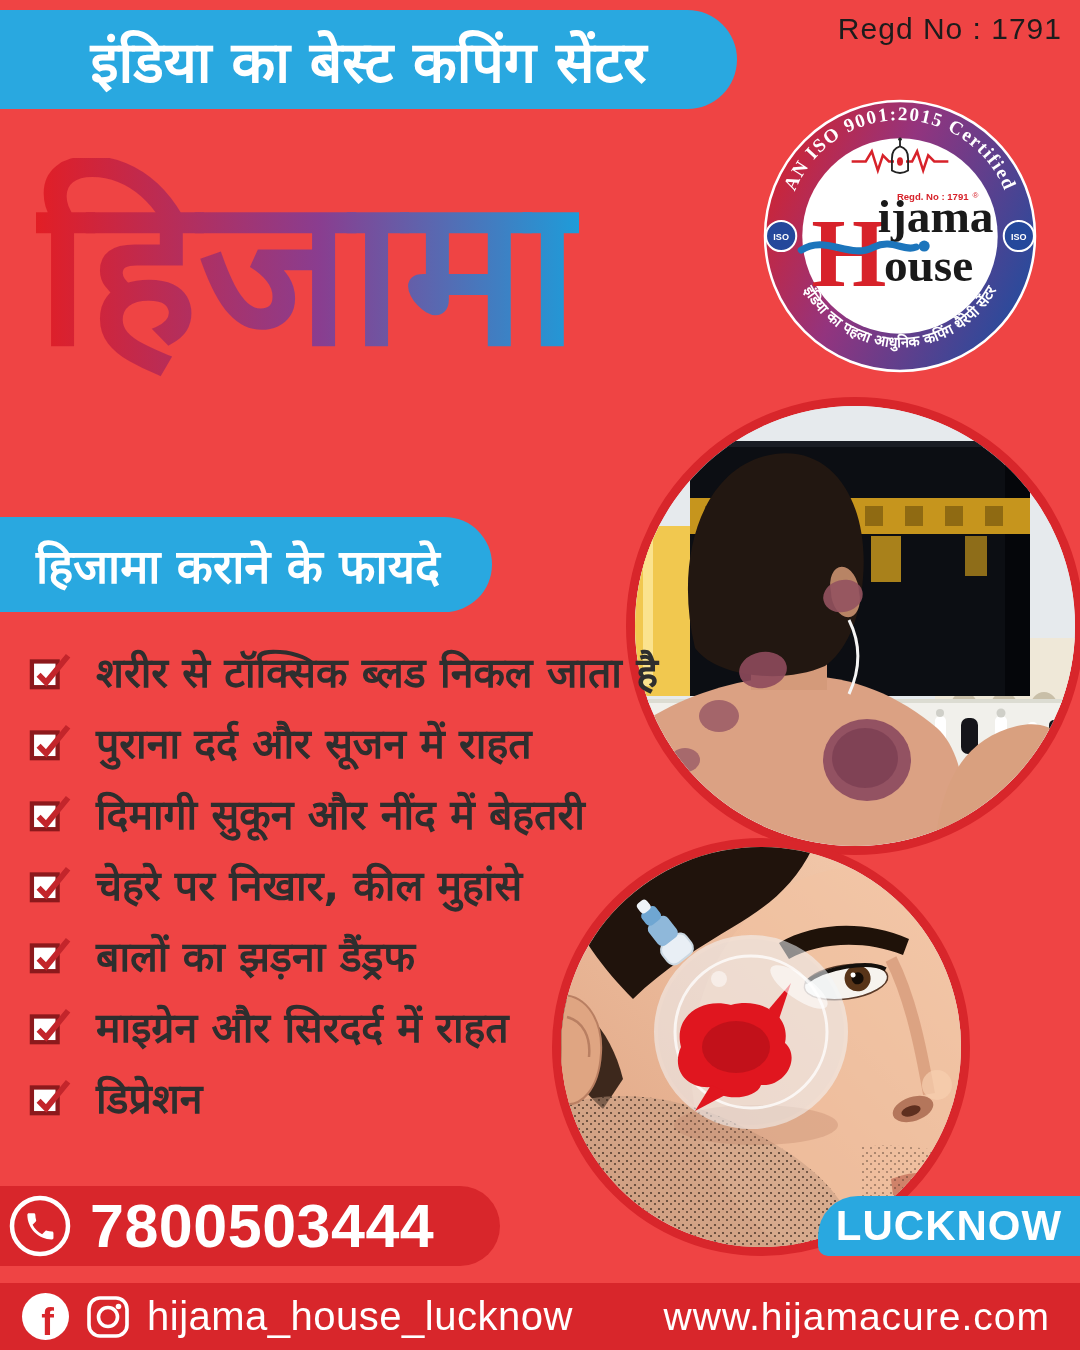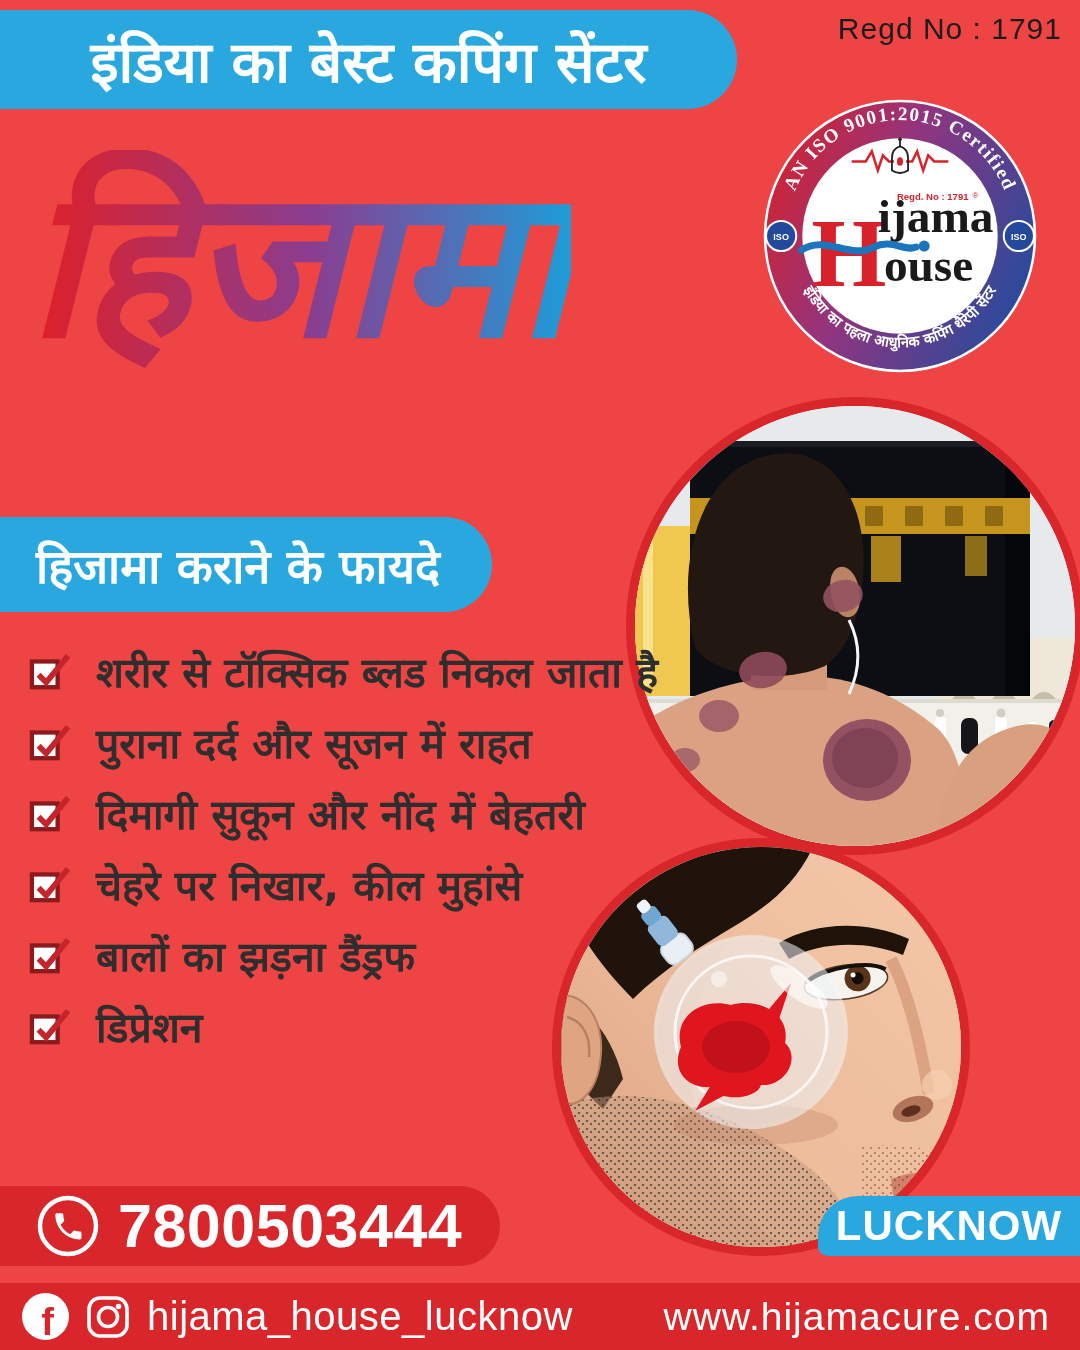--- a/index.html
+++ b/index.html
@@ -9,45 +9,45 @@
   
   .regd-no{position:absolute;top:12px;right:18px;font-size:30px;color:#1c1c1c;letter-spacing:1px;}
   .top-banner{position:absolute;left:0;top:10px;width:737px;height:99px;background:#29A8E0;
     border-radius:0 61px 61px 0;display:flex;align-items:center;justify-content:center;}
   .top-banner span{color:#fff;font-weight:700;font-size:57px;font-family:"DejaVu Sans",sans-serif;}
 
   
   .logo{position:absolute;left:763px;top:99px;width:274px;height:274px;}
 
   
-  .title-main{position:absolute;left:28px;top:150px;margin:0;font-size:205px;line-height:1.12;font-weight:700;
+  .title-main{position:absolute;left:28px;top:150px;margin:8px;font-size:205px;line-height:1.12;font-weight:700;
     font-family:"DejaVu Sans",sans-serif;width:fit-content;
     background:linear-gradient(90deg,#E21E25 0%,#8A3D8F 52%,#1E9CD9 100%);
-    -webkit-background-clip:text;background-clip:text;color:transparent;font-style:italic;}
+    -webkit-background-clip:text;background-clip:text;color:transparent;}
   .title-sub{position:absolute;left:28px;top:360px;margin:0;font-size:96px;line-height:1.15;font-weight:700;
     color:#2D2D2D;font-family:"DejaVu Sans",sans-serif;letter-spacing:-1px;}
 
   
   .photo-circle{position:absolute;border:9px solid #D8262B;border-radius:50%;overflow:hidden;background:#E7EAEC;}
   .kaaba-circle{left:626px;top:397px;width:440px;height:440px;}
   .face-circle{left:552px;top:838px;width:400px;height:400px;z-index:2;}
   .photo-circle svg{display:block;width:100%;height:100%;}
 
   
   .benefits-banner{position:absolute;left:0;top:517px;width:492px;height:95px;background:#29A8E0;
     border-radius:0 48px 48px 0;display:flex;align-items:center;padding-left:36px;box-sizing:border-box;}
   .benefits-banner span{color:#fff;font-weight:700;font-size:47px;font-family:"DejaVu Sans",sans-serif;}
   .benefits-list{position:absolute;left:28px;top:648px;margin:0;padding:0;list-style:none;width:620px;z-index:3;}
   .benefits-list li{display:flex;align-items:center;gap:24px;height:45px;margin-bottom:26px;}
   .benefits-list .check{flex:0 0 44px;}
   .benefits-list .b-text{font-size:41px;font-weight:700;color:#2E2E2E;font-family:"DejaVu Sans",sans-serif;white-space:nowrap;text-align:right;}
 
   
   .phone-pill{position:absolute;left:0;top:1186px;width:500px;height:80px;background:#D8262B;
-    border-radius:0 44px 44px 0;display:flex;align-items:center;gap:18px;padding-left:36px;box-sizing:border-box;z-index:4;}
+    border-radius:0 44px 44px 0;display:flex;align-items:center;gap:18px;padding-left:8px;box-sizing:border-box;z-index:4;}
   .phone-number{color:#fff;font-size:61px;font-weight:800;letter-spacing:0.5px;}
 
   
   .city-badge{position:absolute;left:818px;top:1196px;width:262px;height:60px;background:#29A8E0;
     border-radius:40px 0 0 10px;display:flex;align-items:center;justify-content:center;z-index:5;}
   .city-badge span{color:#fff;font-size:42px;font-weight:800;letter-spacing:1px;}
 
   
   .bottom-strip{position:absolute;left:0;top:1283px;width:1080px;height:67px;background:#D8262B;
     display:flex;align-items:center;padding:0 22px;box-sizing:border-box;gap:16px;z-index:6;}
@@ -228,20 +228,27 @@
           <rect x="4" y="11" width="27" height="27" fill="#fff" stroke="#8C191C" stroke-width="4.5"></rect>
           <path d="M11 25 L19 33 L42 5" fill="none" stroke="#C3252B" stroke-width="6"></path>
         </svg>
       <span class="b-text">बालों का झड़ना डैंड्रफ</span>
     </li>
     <li>
       <svg class="check" viewBox="0 0 46 42" width="44" height="40">
           <rect x="4" y="11" width="27" height="27" fill="#fff" stroke="#8C191C" stroke-width="4.5"></rect>
           <path d="M11 25 L19 33 L42 5" fill="none" stroke="#C3252B" stroke-width="6"></path>
         </svg>
+      <span class="b-text">माइग्रेन और सिरदर्द में राहत</span>
+    </li>
+    <li>
+      <svg class="check" viewBox="0 0 46 42" width="44" height="40">
+          <rect x="4" y="11" width="27" height="27" fill="#fff" stroke="#8C191C" stroke-width="4.5"></rect>
+          <path d="M11 25 L19 33 L42 5" fill="none" stroke="#C3252B" stroke-width="6"></path>
+        </svg>
       <span class="b-text">डिप्रेशन</span>
     </li>
   </ul>
 
   <div class="photo-circle face-circle">
     <svg viewBox="0 0 400 400">
       <defs>
         <linearGradient id="skinGrad" x1="1" y1="0" x2="0" y2="1">
           <stop offset="0" stop-color="#F4CDB0"></stop>
             <stop offset="1" stop-color="#E0A482"></stop>

